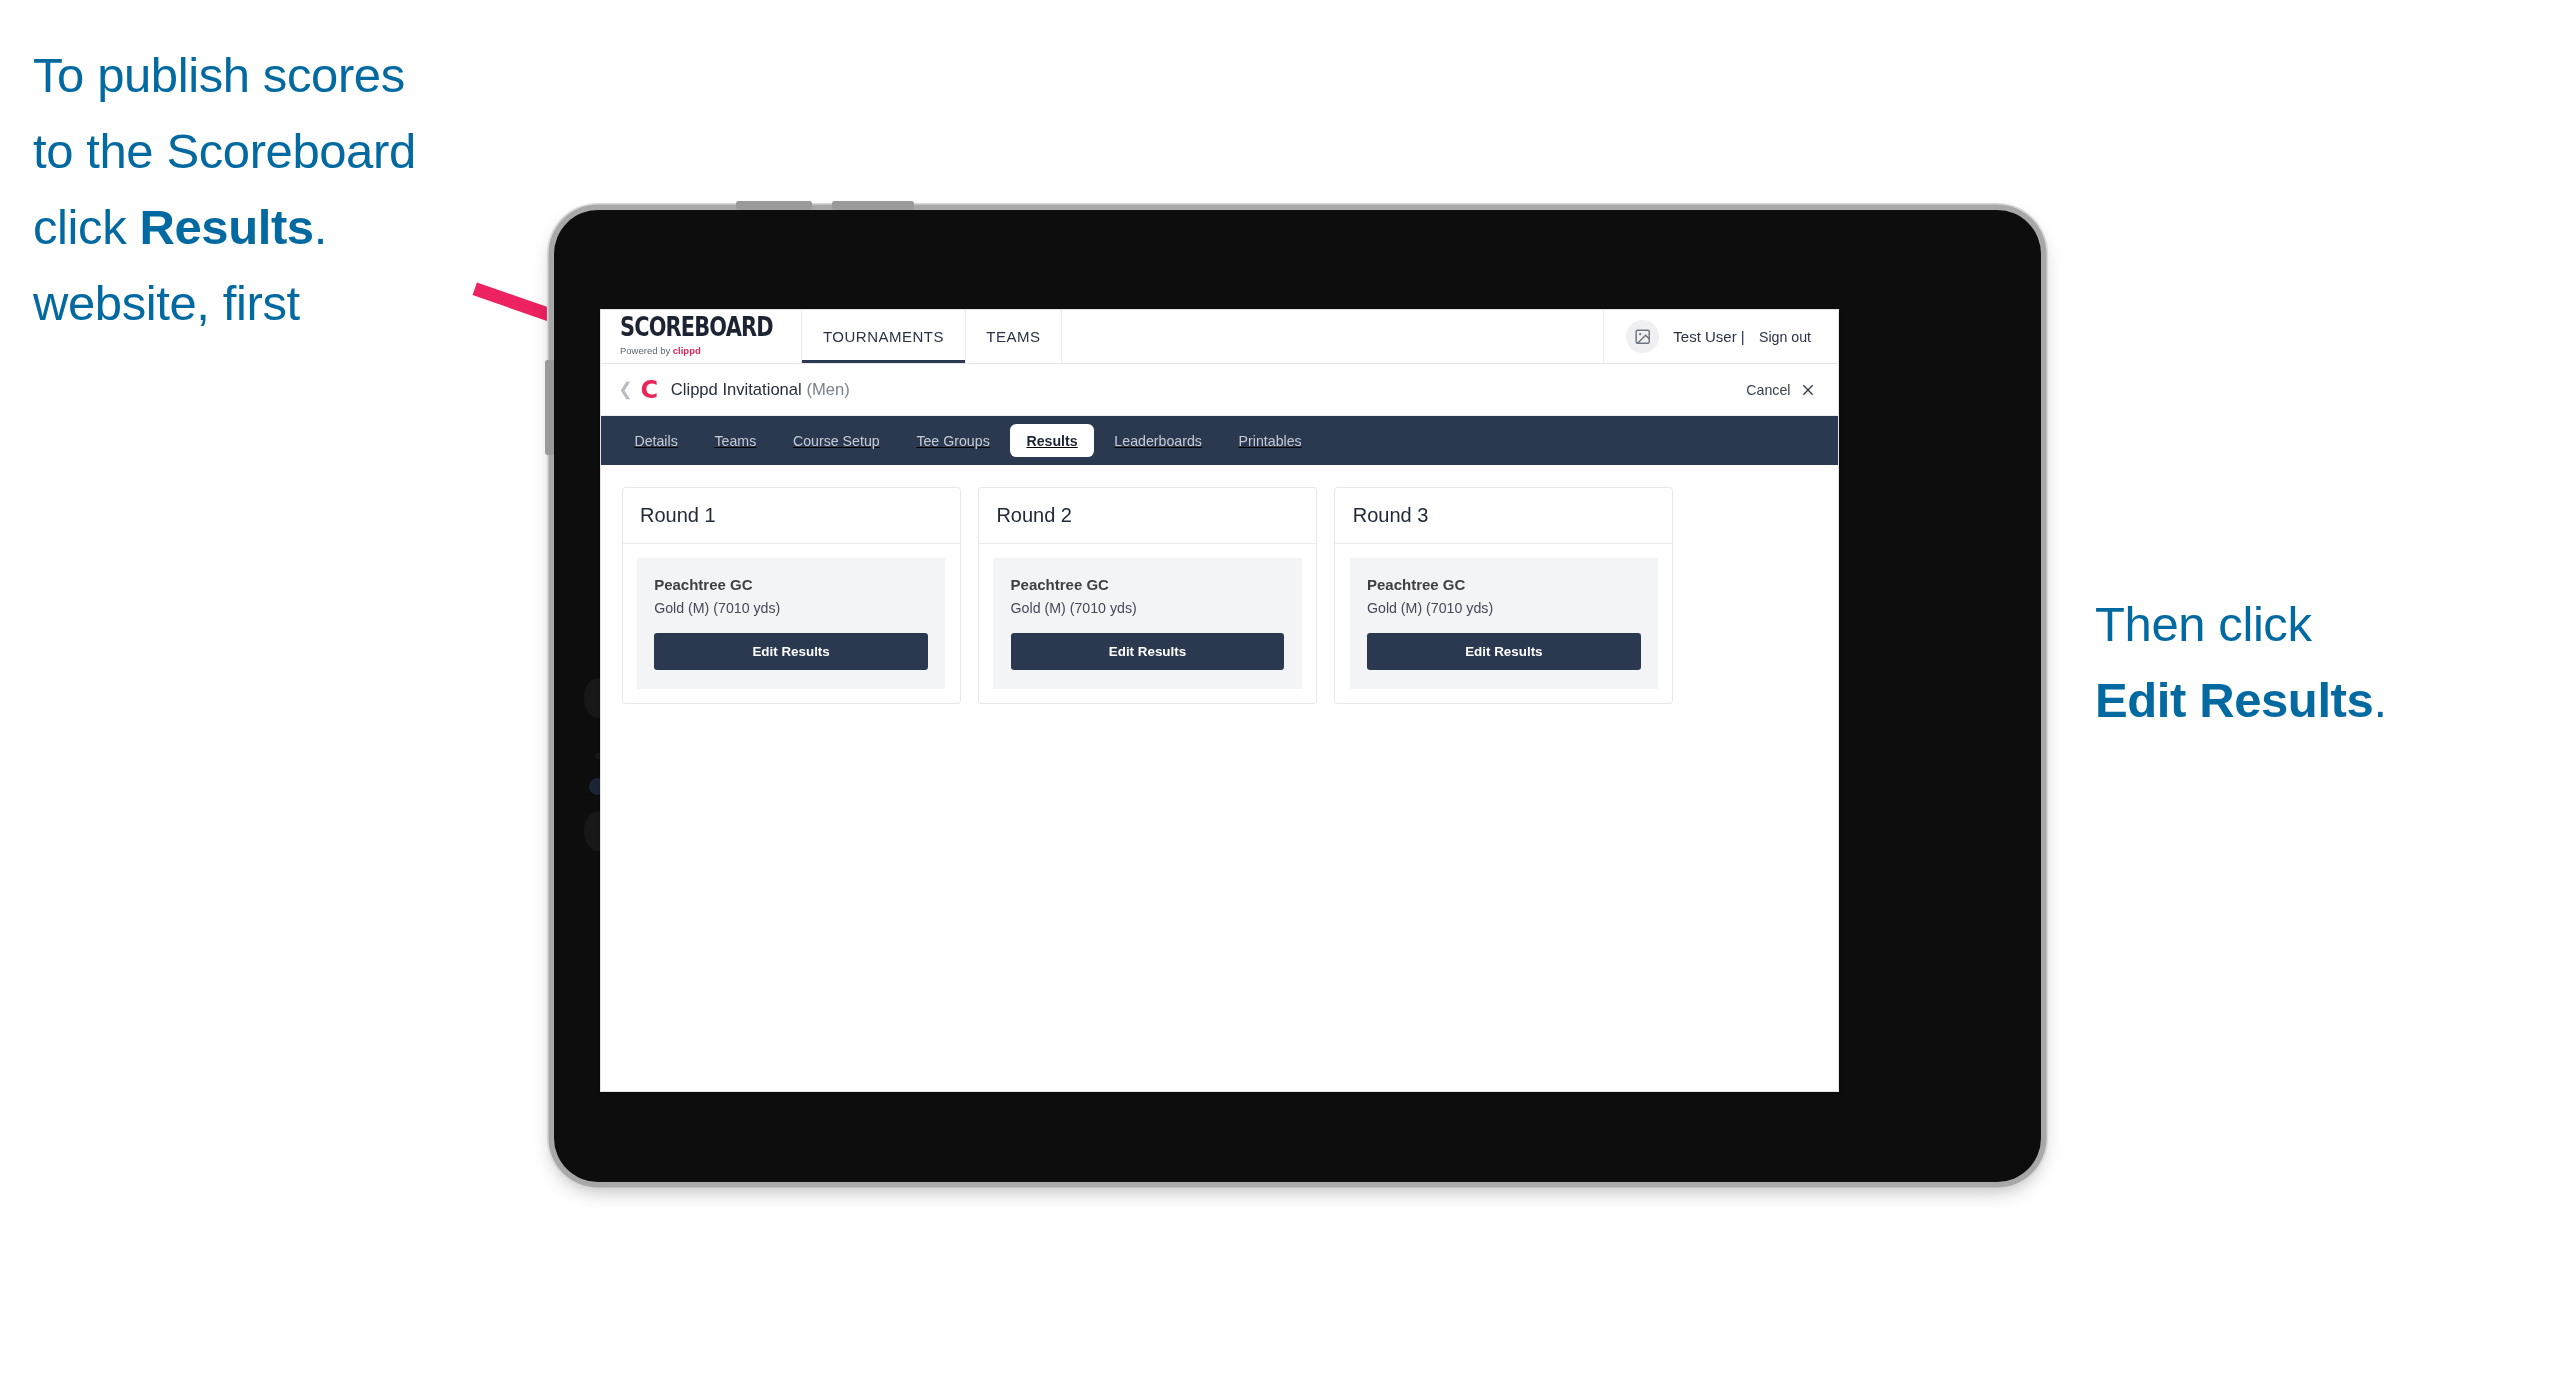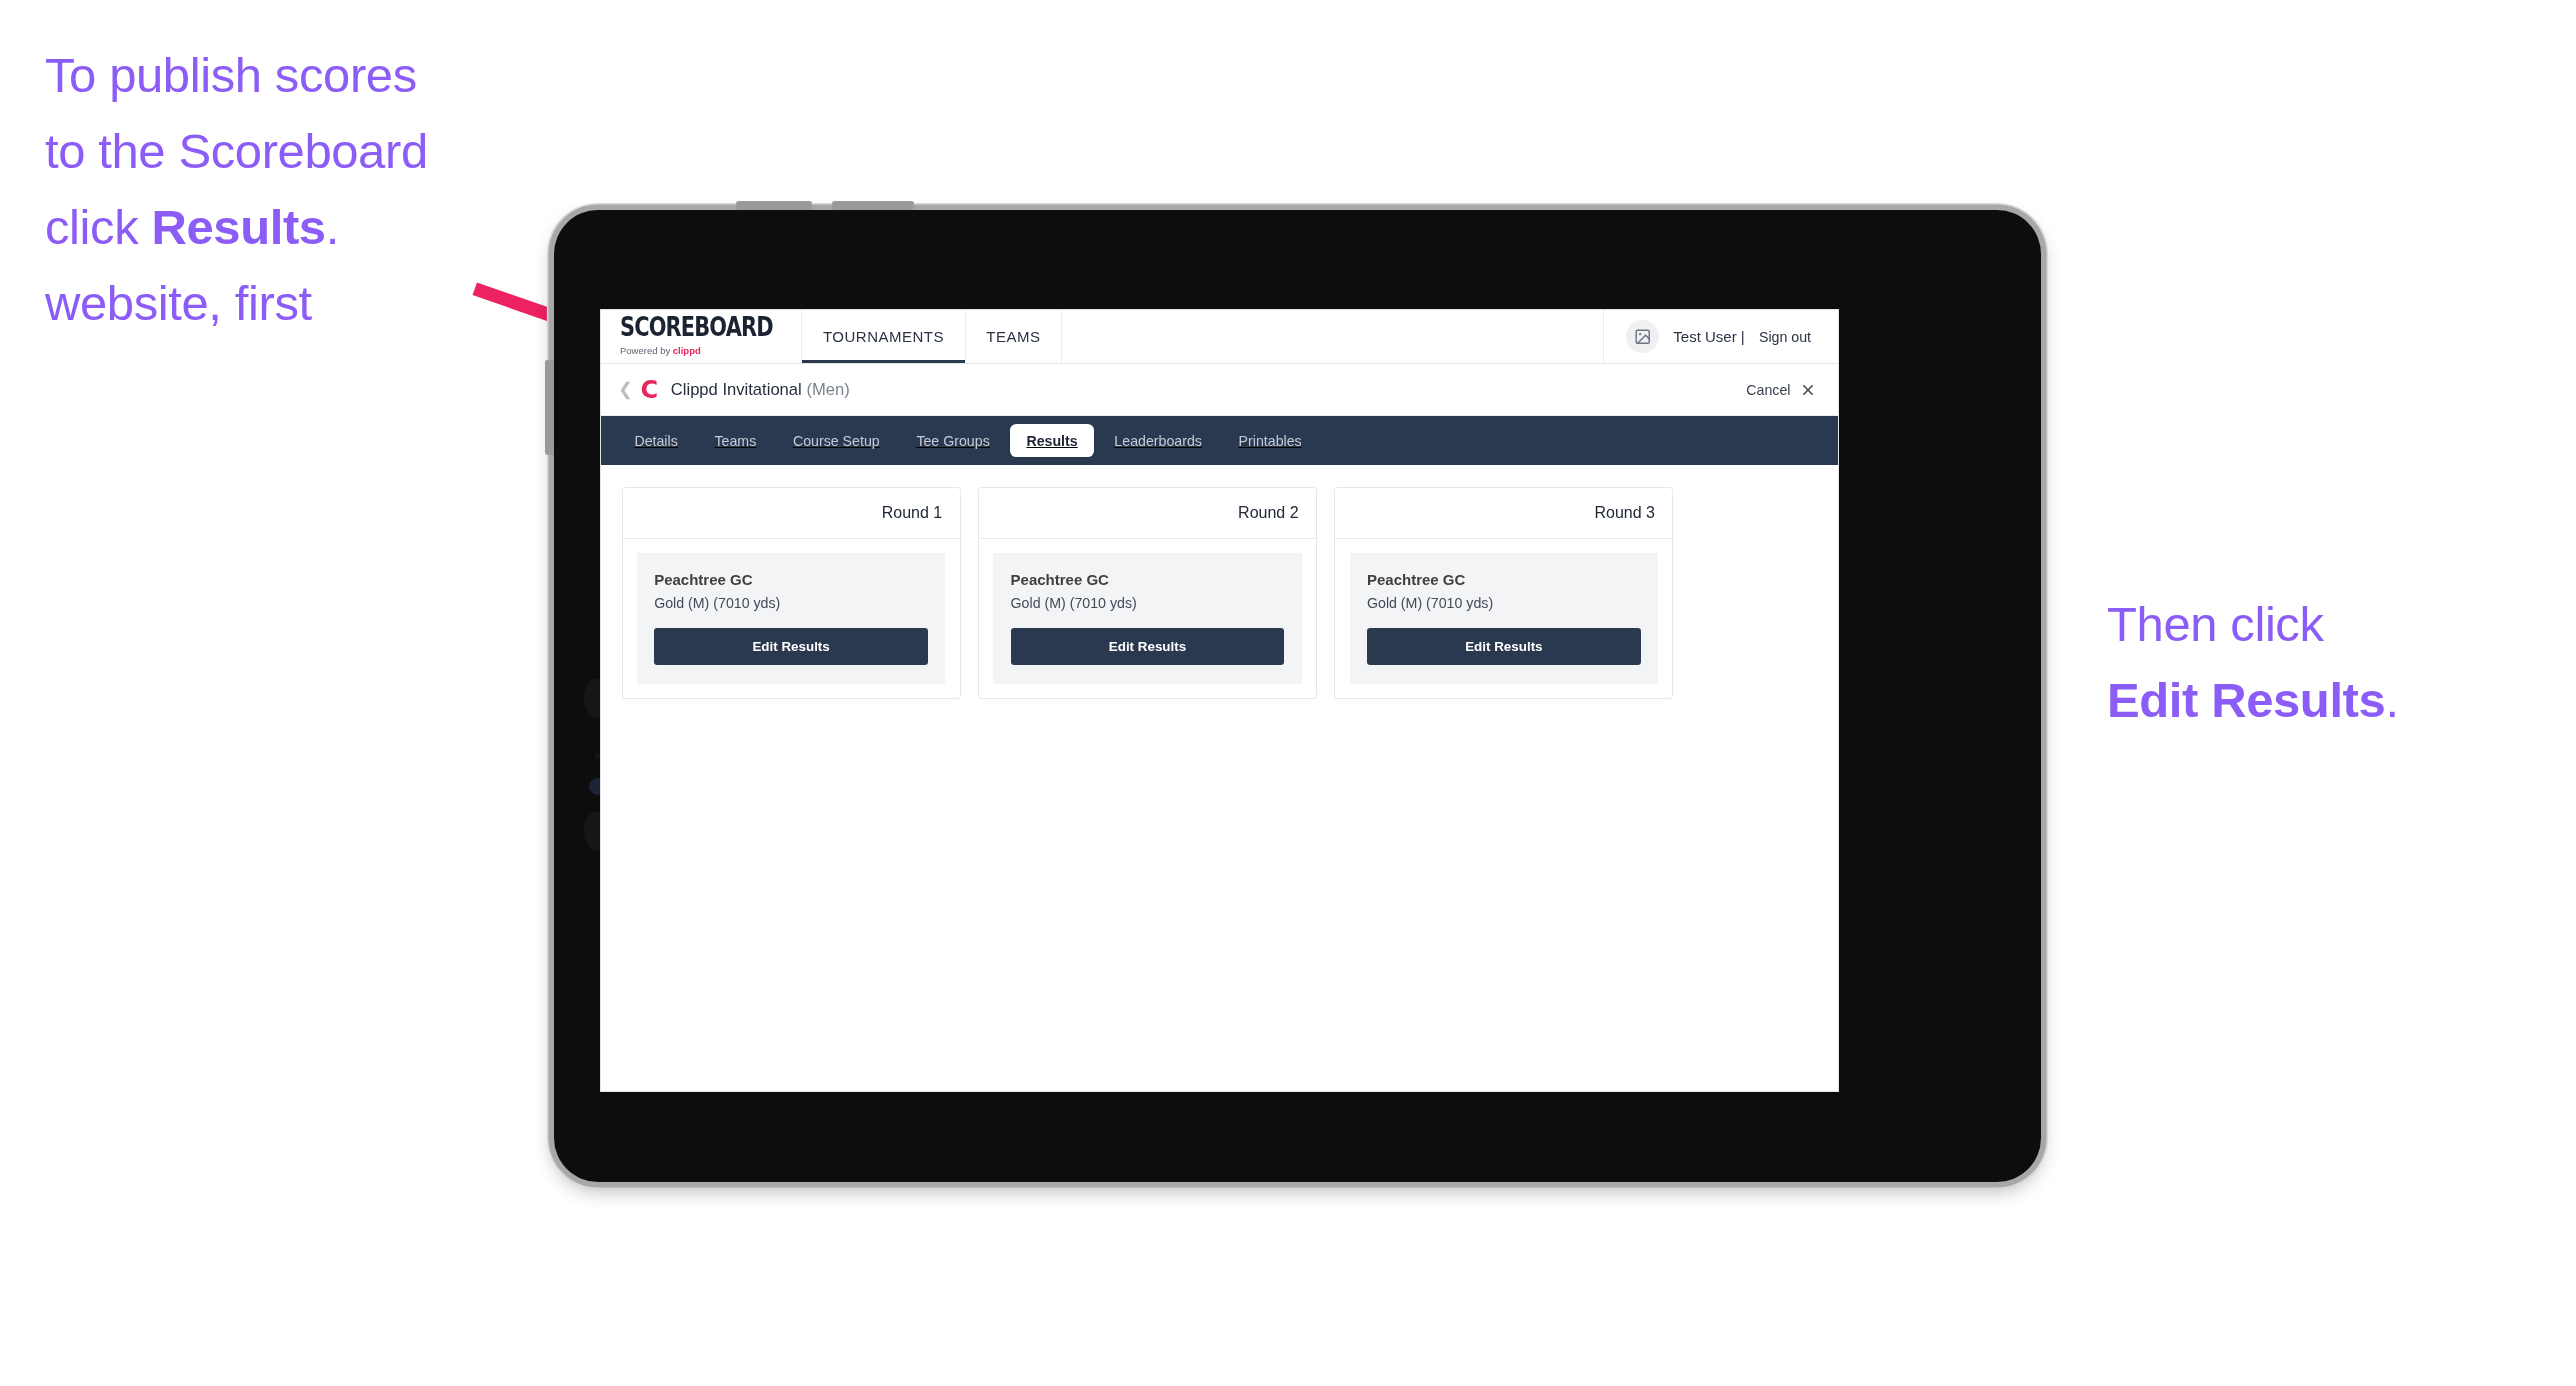--- a/index.html
+++ b/index.html
@@ -9,26 +9,25 @@
     background: #ffffff;
     font-family: "Liberation Sans", sans-serif;
     overflow: hidden;
   }
 
   #stage { position: relative; width: 2576px; height: 1386px; }
 
   
   .annotation {
     position: absolute;
-    color: #8b5cf6;
+    color: #0369a1;
     font-size: 49px;
     line-height: 1.55;
     letter-spacing: -0.4px;
     font-weight: 400;
-    margin-left: 12px;
   }
   .annotation b { font-weight: 700; }
   #annotation-left  { left: 33px; top: 38px; width: 538px; }
   #annotation-right { left: 2095px; top: 587px; width: 443px; }
 
   .arrow-layer {
     position: absolute; left: 0; top: 0;
     width: 2576px; height: 1386px;
     pointer-events: none;
   }
@@ -189,23 +188,22 @@
 
   .round-card {
     width: 339px;
     background: #ffffff;
     border: 0.8px solid #e6e7ea;
     border-radius: 3.2px;
   }
   .round-card-header {
     padding: 16px 17.4px;
     border-bottom: 0.8px solid #eaebed;
-    font-size: 16px;
+    font-size: 20px;
     color: #222a38;
-    text-align: right;
   }
   .round-card-body { padding: 14.2px; }
   .course-panel {
     background: #f3f4f6;
     padding: 17.4px 17.4px 19px 17.4px;
   }
   .course-name {
     font-size: 15px; font-weight: 700; color: #404040;
     margin-bottom: 7.1px;
   }

